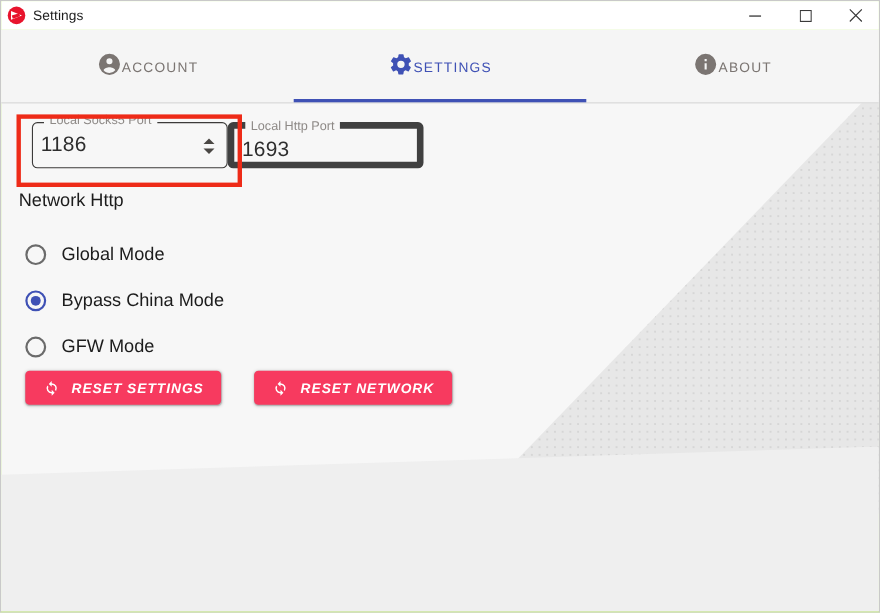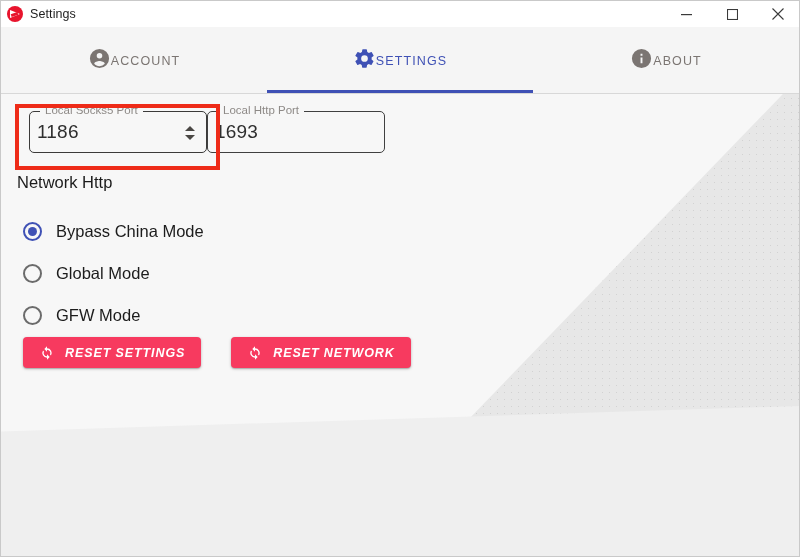--- a/index.html
+++ b/index.html
@@ -165,21 +165,21 @@
   .fields-row {
     position: absolute;
     left: 28px;
     top: 17px;
     display: flex;
   }
   .field {
     position: relative;
     width: 178px;
     height: 42px;
-    border: 1px solid #404040;
+    border: 6px solid #404040;
     border-radius: 5px;
     box-sizing: border-box;
     background: transparent;
   }
   .field.focused { border: 1.6px solid #3c3b3a; }
   .field-legend {
     position: absolute;
     top: -8px;
     left: 10px;
     padding: 0 5px;
@@ -387,32 +387,32 @@
       </div>
 
     </div>
 
     <div class="red-box"></div>
 
     <div class="section-title">Network Http</div>
 
     <div class="radio-group">
 
+      <div class="radio-row">
+        <span class="radio-outer">
+          
+        </span>
+        <span class="radio-label">Global Mode</span>
+      </div>
+
       <div class="radio-row checked">
         <span class="radio-outer">
           <span class="radio-inner"></span>
         </span>
         <span class="radio-label">Bypass China Mode</span>
-      </div>
-
-      <div class="radio-row">
-        <span class="radio-outer">
-          
-        </span>
-        <span class="radio-label">Global Mode</span>
       </div>
 
       <div class="radio-row">
         <span class="radio-outer">
           
         </span>
         <span class="radio-label">GFW Mode</span>
       </div>
 
     </div>

